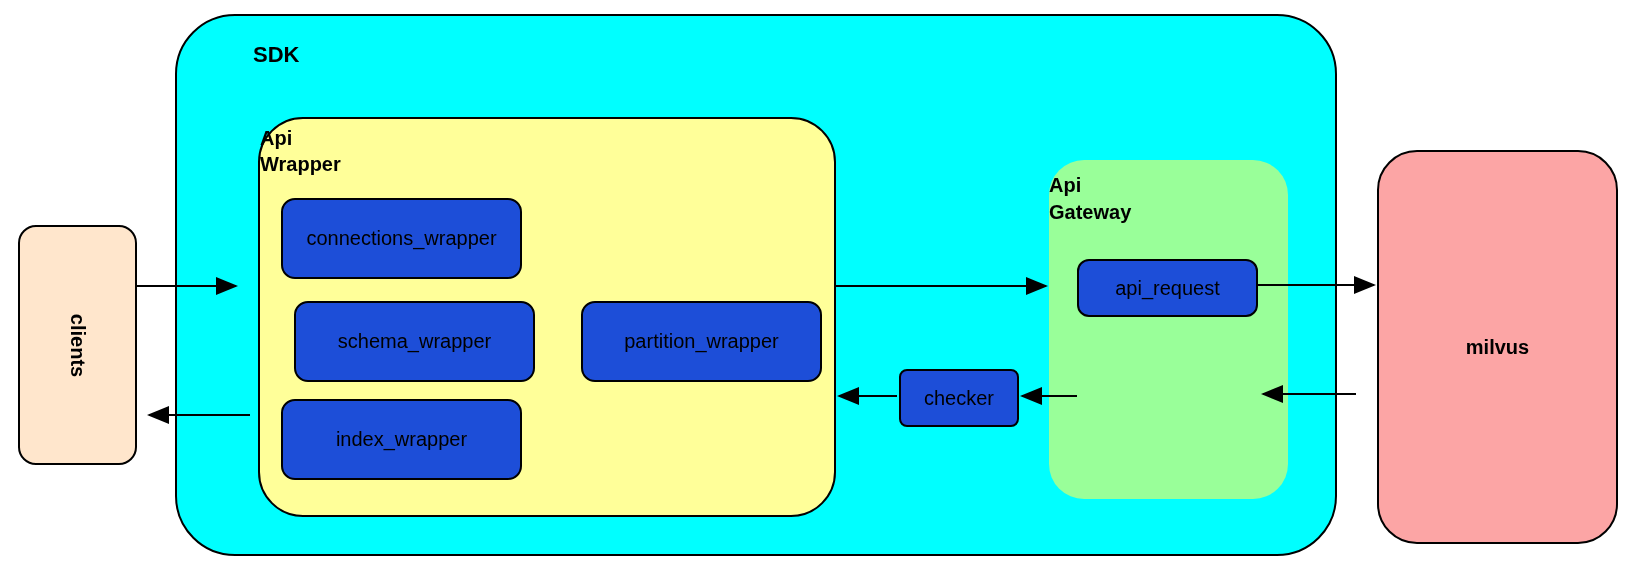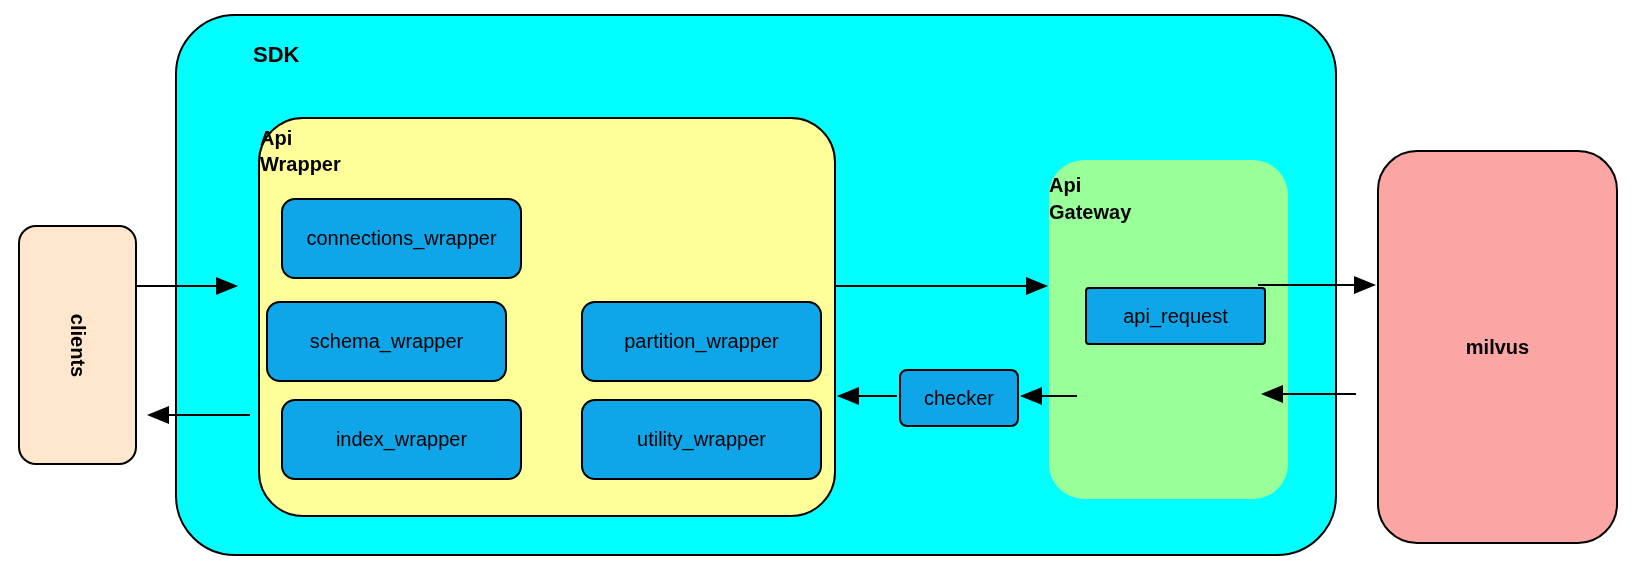--- a/index.html
+++ b/index.html
@@ -43,42 +43,42 @@
   }
   .block-label {
     position: absolute;
     font-weight: bold; font-size: 20px; line-height: 26px;
     text-align: left; white-space: pre-line;
   }
   #api-wrapper-label { left: 0px; top: 6px; width: 112px; }
   .leaf {
     position: absolute;
     box-sizing: border-box;
-    background: #0ea5e9; border: 2px solid #000000; border-radius: 14px;
+    background: #1d4ed8; border: 2px solid #000000; border-radius: 14px;
     display: flex; align-items: center; justify-content: center;
     font-size: 20px; white-space: nowrap;
   }
   .wrap-item { width: 241px; height: 81px; }
   #wrap-0 { left: 21px;  top: 79px;  }
   #wrap-1 { left: 321px; top: 79px;  }
-  #wrap-2 { left: 6px;  top: 182px; }
+  #wrap-2 { left: 34px;  top: 182px; }
   #wrap-3 { left: 321px; top: 182px; }
   #wrap-4 { left: 21px;  top: 280px; }
   #wrap-5 { left: 321px; top: 280px; }
   
   #checker {
     left: 722px; top: 353px; width: 120px; height: 58px; border-radius: 8px;
   }
   
   #api-gateway {
     position: absolute; left: 872px; top: 144px; width: 239px; height: 339px;
     background: #99FF99; border-radius: 35px; border: none;
   }
   #api-gateway-label { left: 0px; top: 12px; width: 142px; line-height: 27px; }
-  .gw-item { width: 181px; height: 58px; left: 36px; border-radius: 4px; margin-top: 28px; }
+  .gw-item { width: 181px; height: 58px; left: 28px; border-radius: 12px; }
   #api-request  { top: 99px;  }
   #api-response { top: 210px; }
   
   #milvus {
     left: 1377px; top: 150px; width: 241px; height: 394px;
     background: #fca5a5; border-radius: 40px;
     display: flex; align-items: center; justify-content: center;
     font-weight: bold; font-size: 20px;
   }
   
@@ -98,21 +98,20 @@
 
   <div id="sdk" class="node">
     <span id="sdk-label">SDK</span>
 
     <div id="api-wrapper" class="node">
       <div id="api-wrapper-label" class="block-label"><span>Api</span><br><span>Wrapper</span></div>
       <div id="wrap-0" class="leaf wrap-item">connections_wrapper</div>
       <div id="wrap-2" class="leaf wrap-item">schema_wrapper</div>
       <div id="wrap-4" class="leaf wrap-item">index_wrapper</div>
       <div id="wrap-3" class="leaf wrap-item">partition_wrapper</div>
-      <div id="wrap-5" class="leaf wrap-item">utility_wrapper</div>
     </div>
 
     <div id="checker" class="leaf">checker</div>
 
     <div id="api-gateway">
       <div id="api-gateway-label" class="block-label"><span>Api</span><br><span>Gateway</span></div>
       <div id="api-request" class="leaf gw-item">api_request</div>
     </div>
   </div>
 

